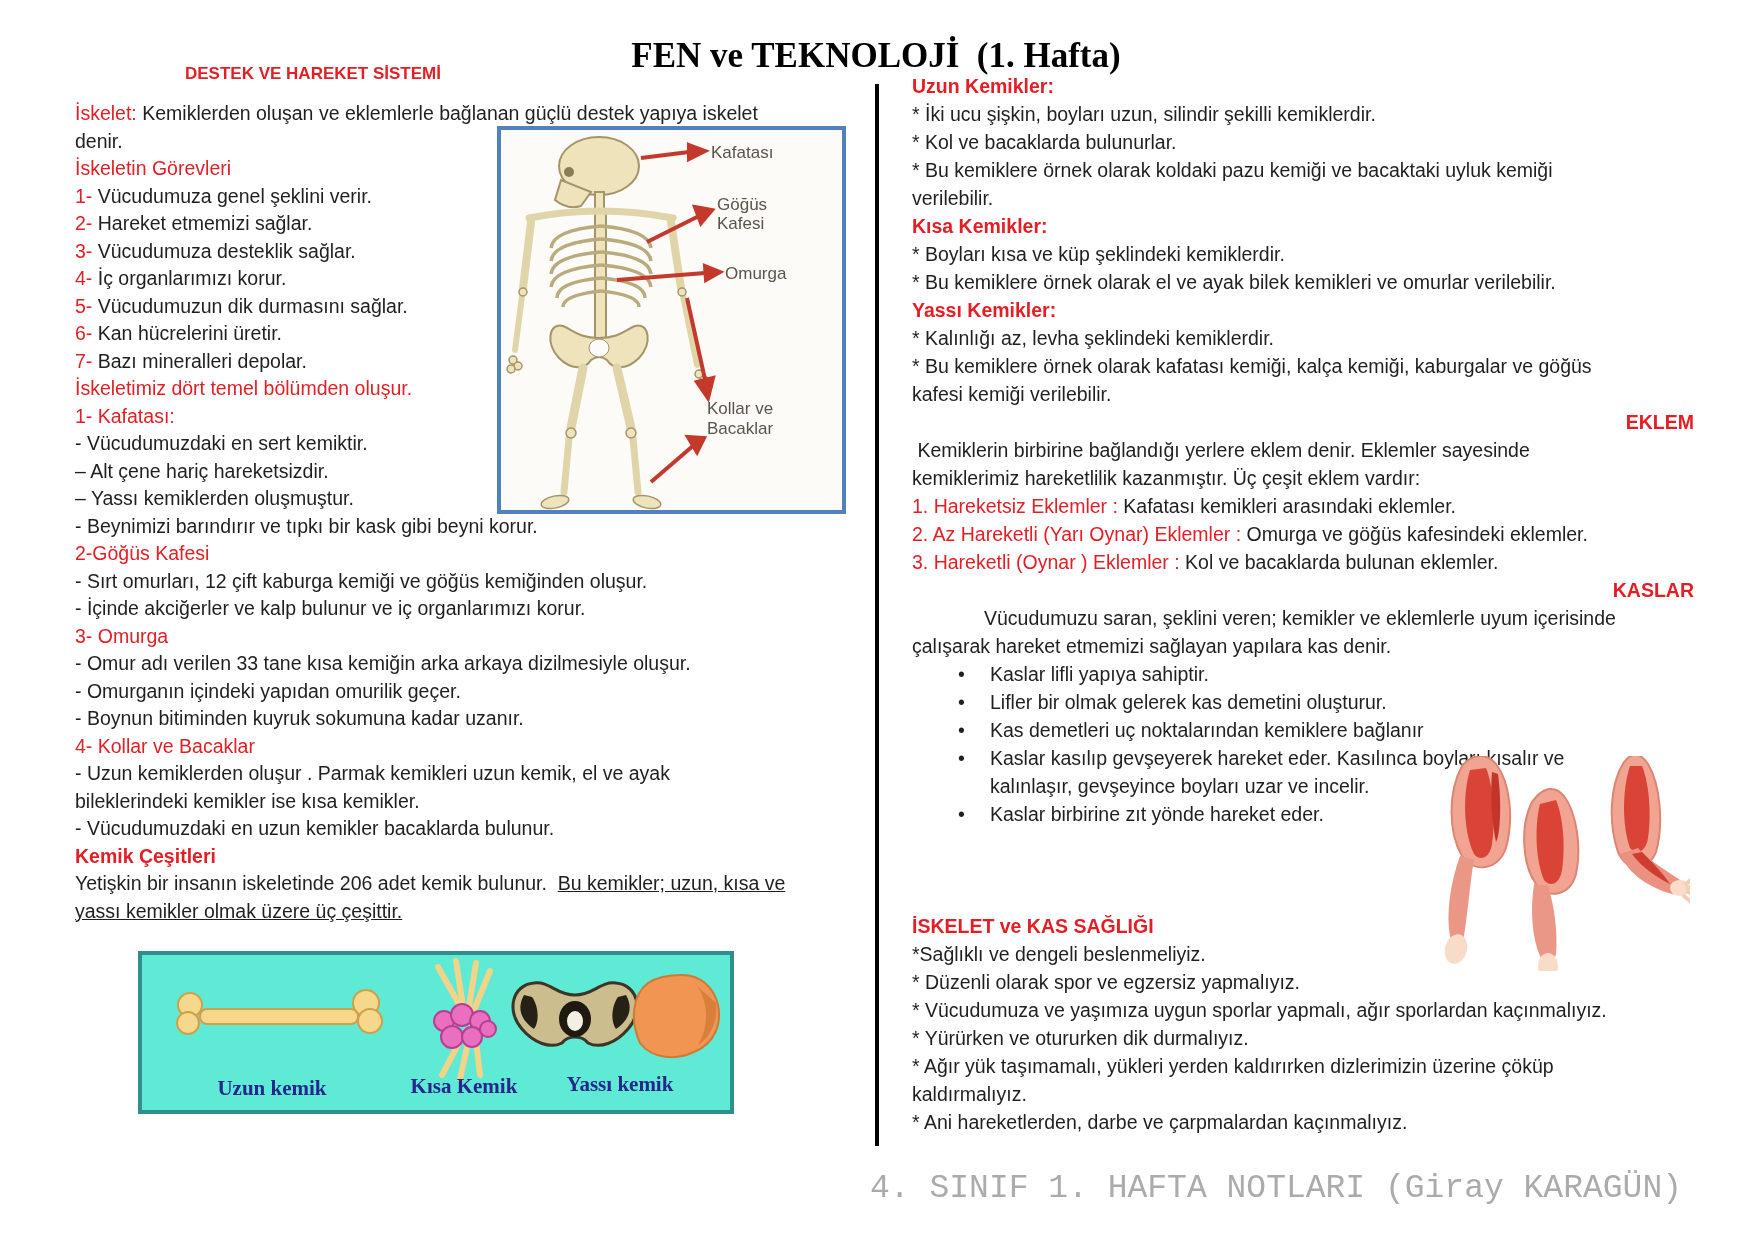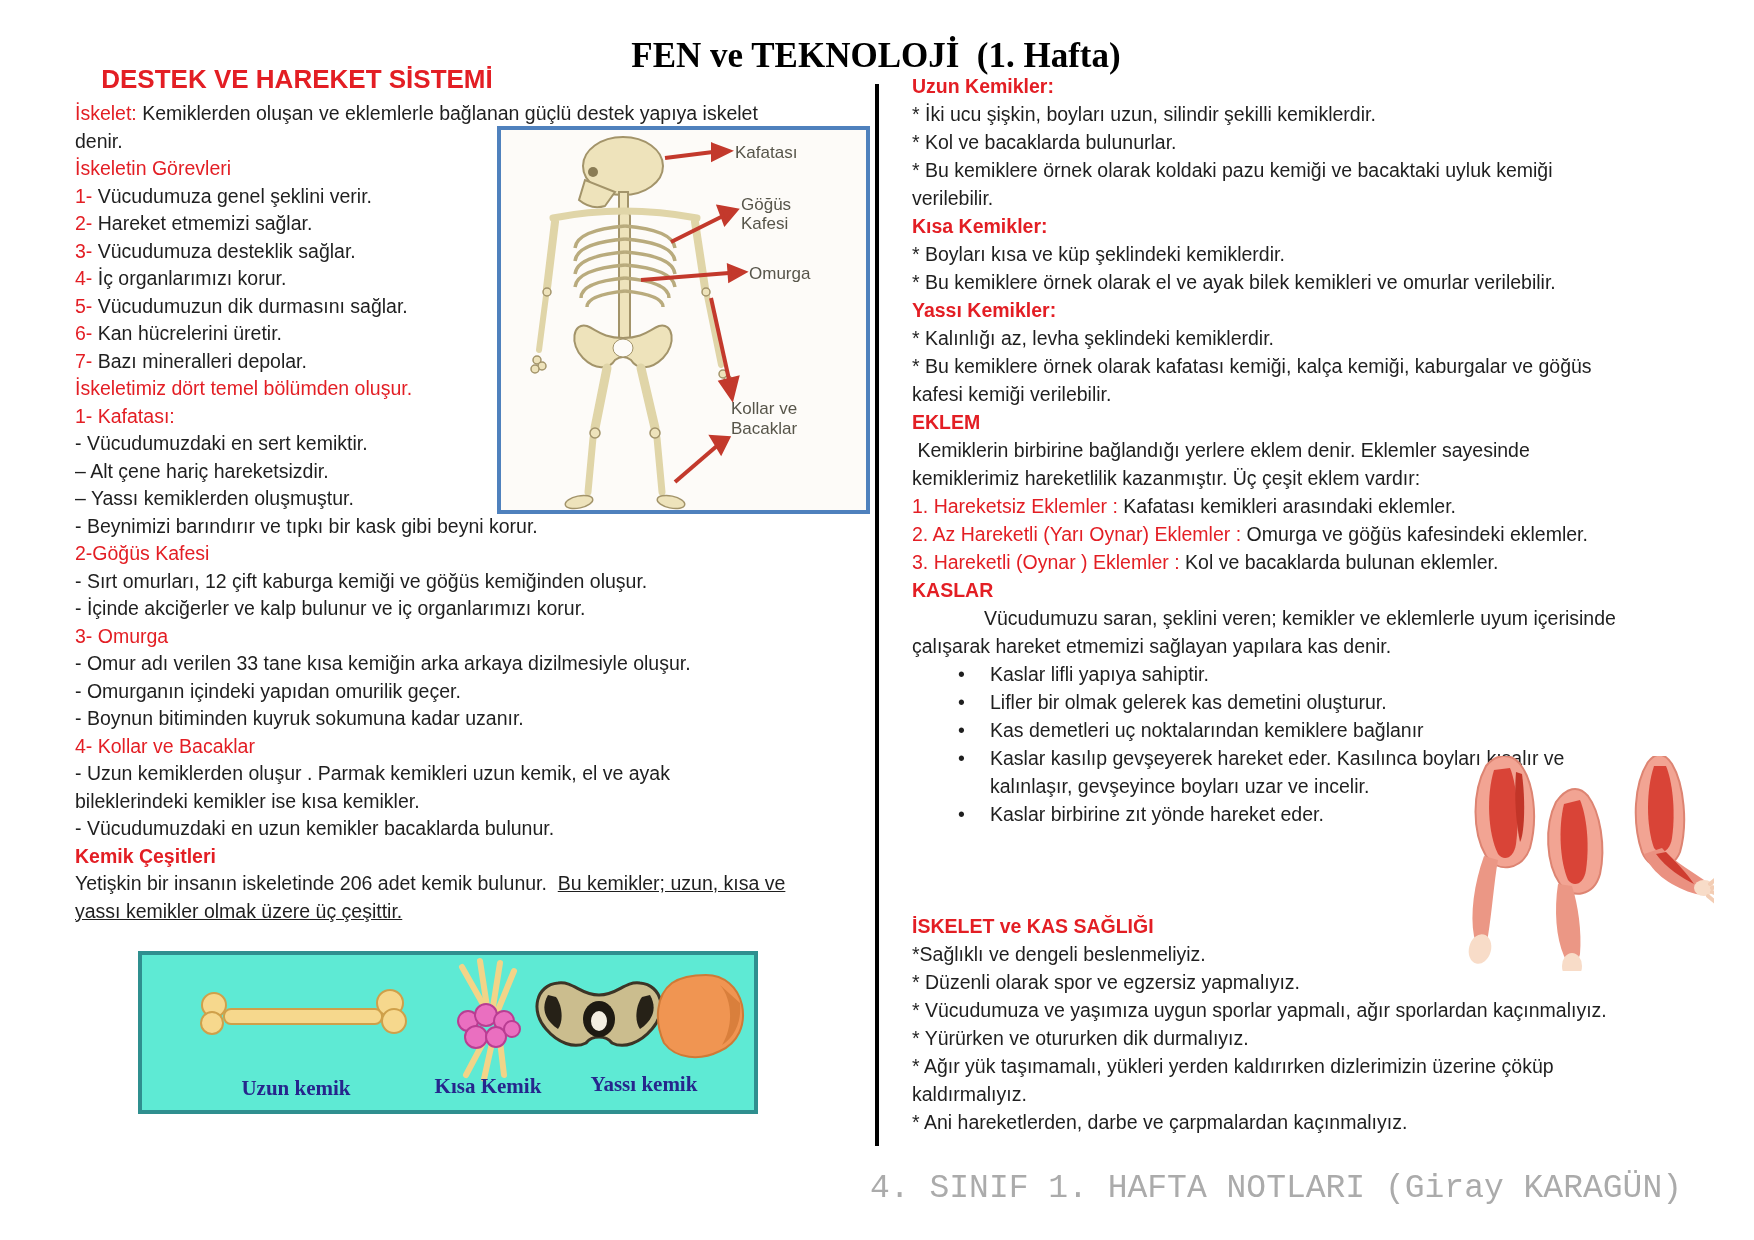--- a/index.html
+++ b/index.html
@@ -1,33 +1,33 @@
 <!DOCTYPE html>
 <html style="--accent-red: #e31e24; --text: #1f1f1f; --divider: #000000; --skeleton-box-border: #4f81bd; --bone-box-border: #2f8f8f; --bone-label-navy: #26268c; --footer-gray: #ababab;"><head>
 <meta charset="utf-8">
 <style>
   html,body{margin:0;padding:0;background:#ffffff;}
   .page{position:relative;width:1754px;height:1240px;background:#fff;overflow:hidden;
         font-family:"Liberation Sans",sans-serif;color:var(--text,#1f1f1f);}
   .title{position:absolute;top:20px;left:0;width:1720px;text-align:center;margin:16px;
          font-family:"Liberation Serif",serif;font-size:35px;font-weight:bold;color:#000;white-space:pre;}
   .col-divider{position:absolute;left:875px;top:84px;width:4px;height:1062px;background:var(--divider,#000);}
-  .left-heading{position:absolute;left:62px;top:64px;width:470px;text-align:center;
-                font-weight:bold;font-size:26px;color:var(--accent-red,#e31e24);}
+  .left-heading{position:absolute;left:78px;top:64px;width:470px;text-align:center;
+                font-weight:bold;font-size:17px;color:var(--accent-red,#e31e24);}
   .lines{position:absolute;font-size:19.5px;}
   #leftLines{left:75px;top:100px;width:776px;}
   #rightLines{left:912px;top:72px;width:782px;}
   .ln{line-height:27.5px;white-space:pre;}
   #rightLines .ln{line-height:28px;}
-  .ln.center{text-align:left;}
+  .ln.center{text-align:right;}
   .ln.bold{font-weight:bold;}
   .r{color:var(--accent-red,#e31e24);}
   .u{text-decoration:underline;}
   .blt{display:inline-block;margin-left:46px;width:32px;}
-  figure{margin:0;position:absolute;padding-left:24px;}
+  figure{margin:0;position:absolute;}
   .skeleton-box{left:497px;top:126px;width:341px;height:380px;border:4px solid var(--skeleton-box-border,#4f81bd);background:#fdfbf8;}
   .bones-box{left:138px;top:951px;width:588px;height:155px;border:4px solid var(--bone-box-border,#2f8f8f);background:#5eead4;}
   .muscle-fig{left:1430px;top:756px;width:260px;height:215px;}
   .footer{position:absolute;right:72px;top:1170px;font-family:Liberation Mono, monospace;
           font-size:33px;color:var(--footer-gray,#ababab);white-space:pre;}
 </style>
 </head>
 <body>
 
 <div class="page">

